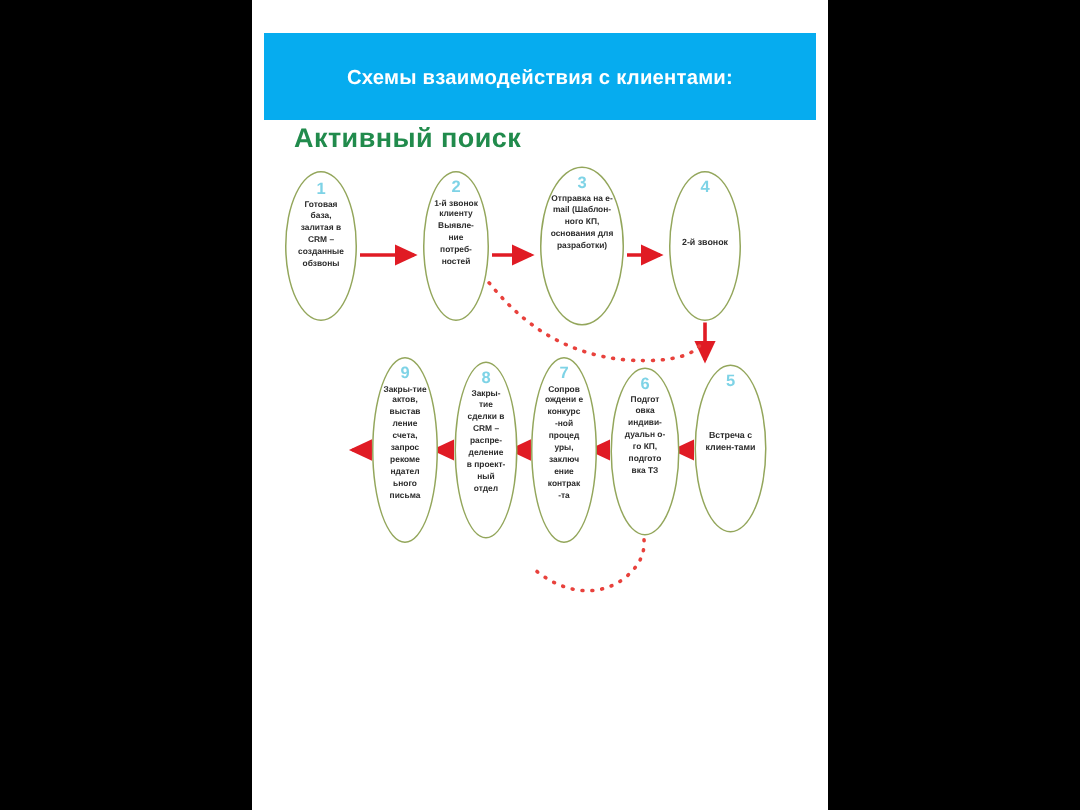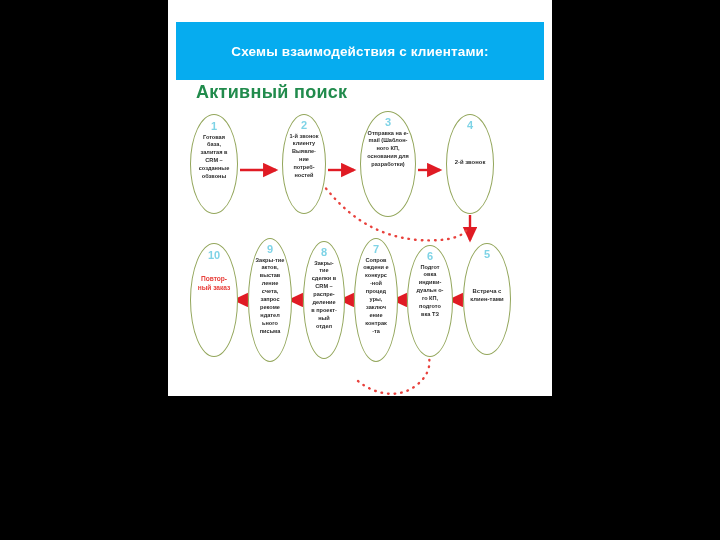--- a/index.html
+++ b/index.html
@@ -12,21 +12,21 @@
   }
   #canvas {
     position: relative;
     width: 720px; height: 540px;
     background: #000000;
   }
   
   #slide {
     position: absolute;
     left: 168px; top: 0;
-    width: 384px; height: 396px;
+    width: 384px; height: 540px;
     background: #ffffff;
   }
   
   #header-bar {
     position: absolute;
     left: 8px; top: 22px;
     width: 368px; height: 58px;
     background: #06ACEF;
     display: flex;
     align-items: center;
@@ -185,24 +185,20 @@
       <div class="node" id="n3">
         <div class="num">3</div>
         <div class="body">Отправка на e-mail (Шаблон-ного КП, основания для разработки)</div>
       </div>
 
       <div class="node big" id="n4">
         <div class="num">4</div>
         <div class="body">2-й звонок</div>
       </div>
 
-      <div class="node accent" id="n10">
-        <div class="num">10</div>
-        <div class="body">Повтор-ный заказ</div>
-      </div>
 
       <div class="node" id="n9">
         <div class="num">9</div>
         <div class="body">Закры-тие актов, выстав ление счета, запрос рекоме ндател ьного письма</div>
       </div>
 
       <div class="node" id="n8">
         <div class="num">8</div>
         <div class="body">Закры-тие сделки в CRM – распре-деление в проект-ный отдел</div>
       </div>

